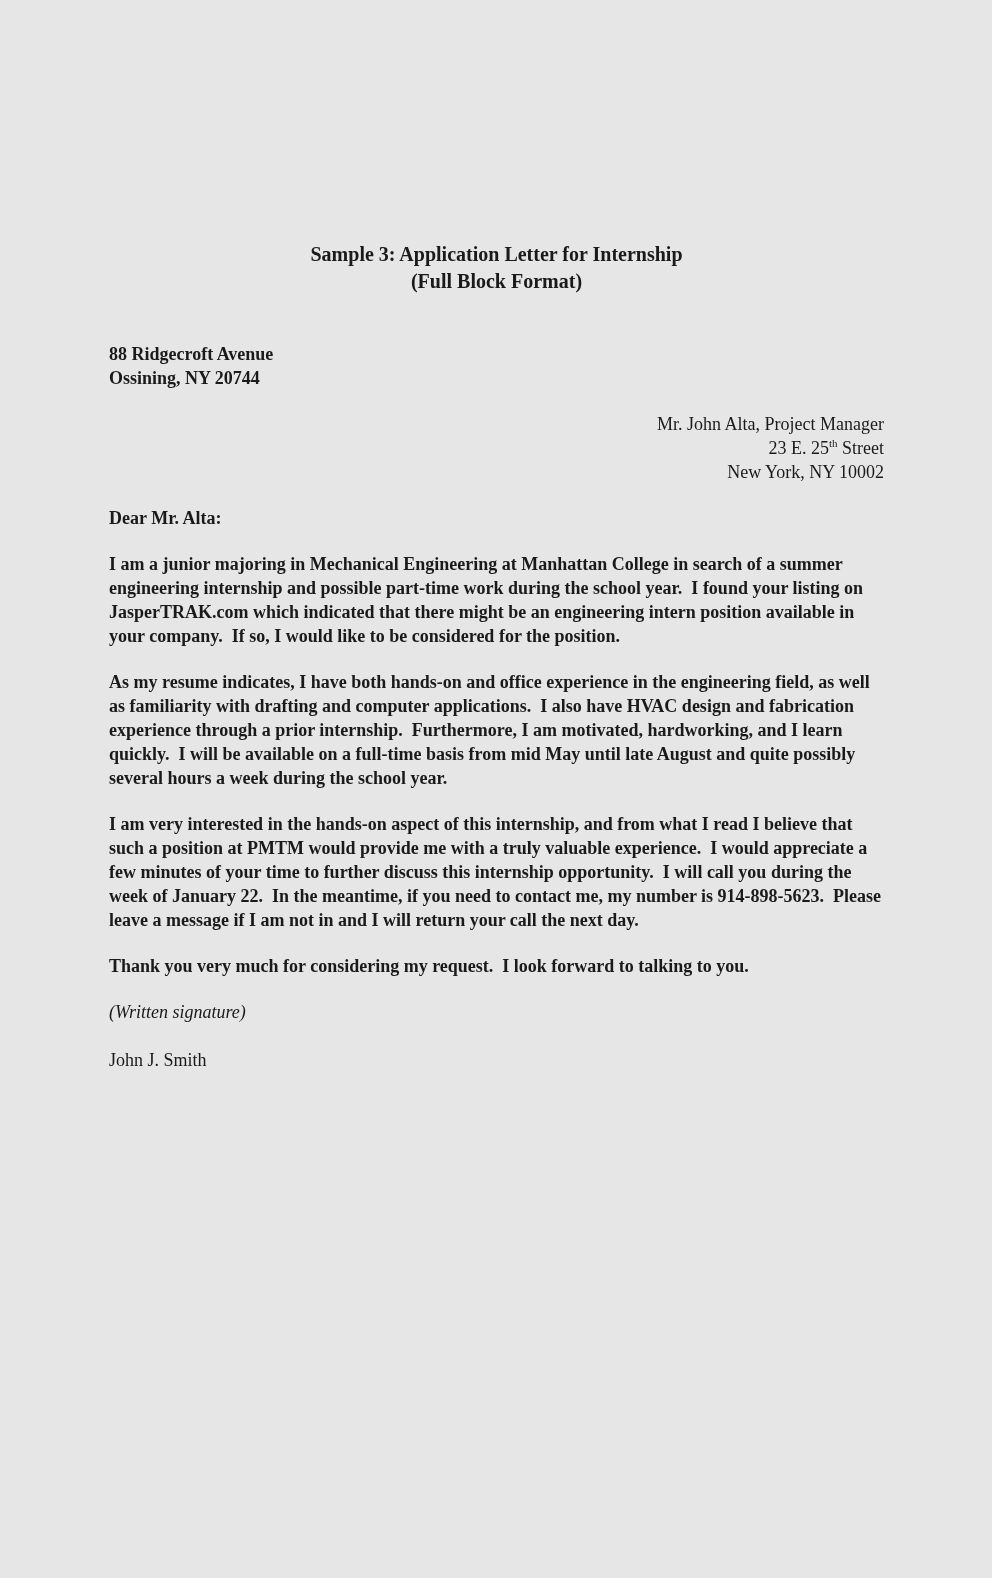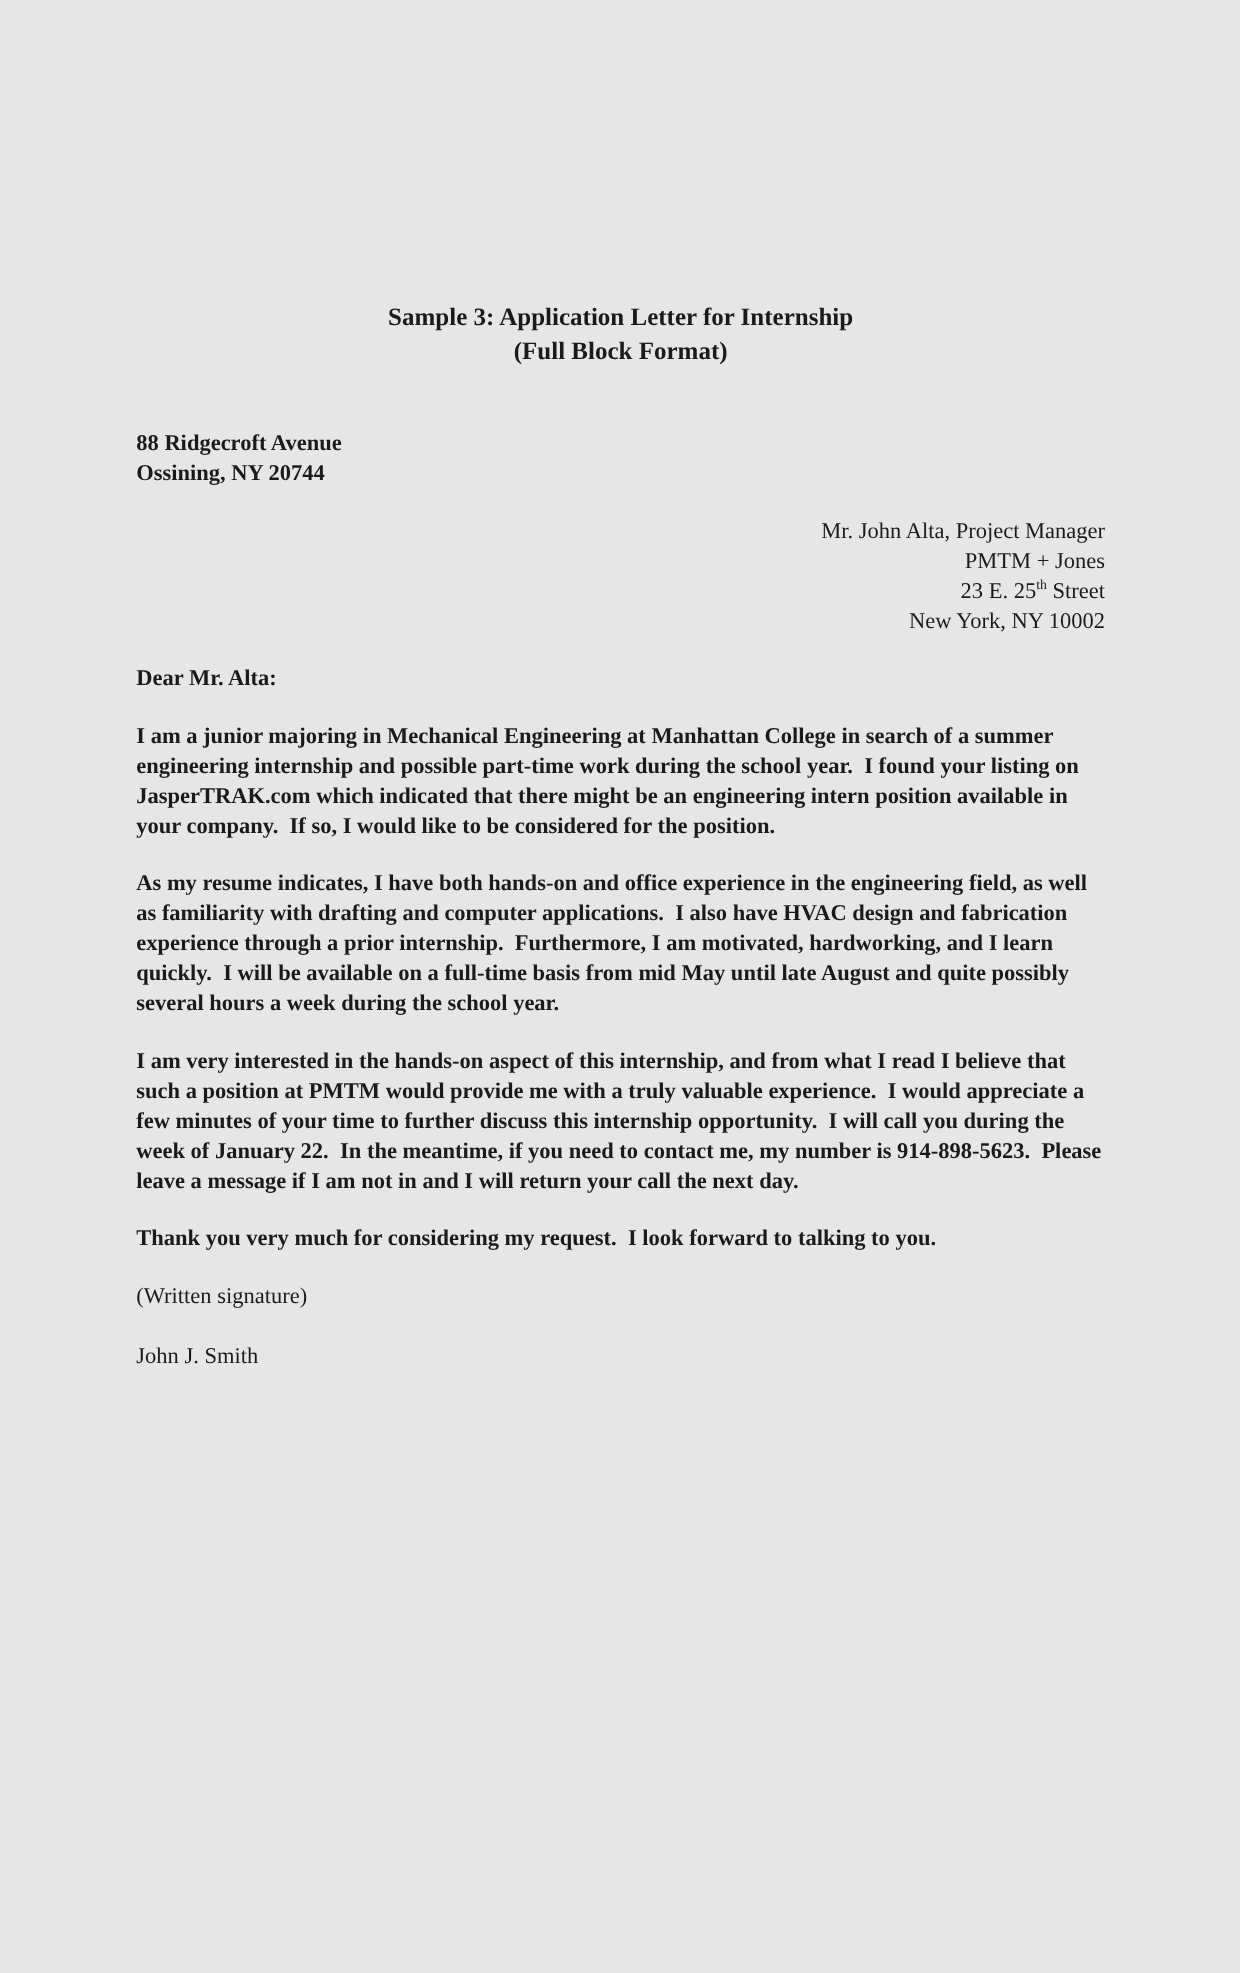--- a/index.html
+++ b/index.html
@@ -64,20 +64,21 @@
   sup.ordinal {
     font-size: 11px;
     line-height: 0;
     vertical-align: super;
   }
   .closing {
     margin-top: 47px;
   }
   .signature-note {
     margin-top: 22px;
+    font-style: italic;
   }
   .signature-name {
     margin-top: 24px;
   }
 </style>
 </head>
 <body>
 
 <div class="sheet">
   <div class="content">
@@ -87,21 +88,20 @@
       <div>(Full Block Format)</div>
     </div>
 
     <div class="address-block sender-block">
       <div class="block-line">88 Ridgecroft Avenue</div>
       <div class="block-line">Ossining, NY 20744</div>
     </div>
 
     <div class="address-block recipient-block">
       <div class="block-line">Mr. John Alta, Project Manager</div>
-      <div class="block-line">PMTM + Jones</div>
       <div class="block-line"><span>23 E. 25</span><sup class="ordinal">th</sup><span> Street</span></div>
       <div class="block-line">New York, NY 10002</div>
     </div>
 
     <div class="salutation">Dear Mr. Alta:</div>
 
     <p class="body-para">I am a junior majoring in Mechanical Engineering at Manhattan College in search of a summer engineering internship and possible part-time work during the school year.  I found your listing on JasperTRAK.com which indicated that there might be an engineering intern position available in your company.  If so, I would like to be considered for the position.</p>
 
     <p class="body-para">As my resume indicates, I have both hands-on and office experience in the engineering field, as well as familiarity with drafting and computer applications.  I also have HVAC design and fabrication experience through a prior internship.  Furthermore, I am motivated, hardworking, and I learn quickly.  I will be available on a full-time basis from mid May until late August and quite possibly several hours a week during the school year.</p>
 

